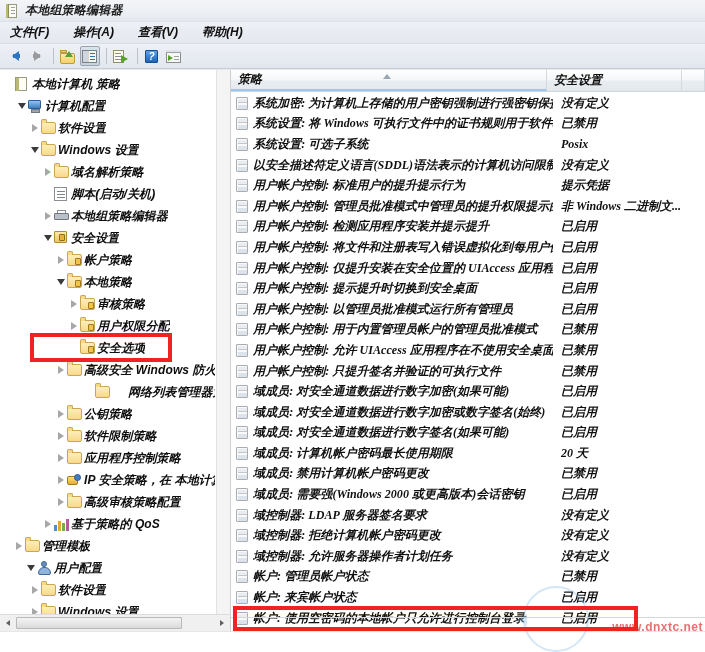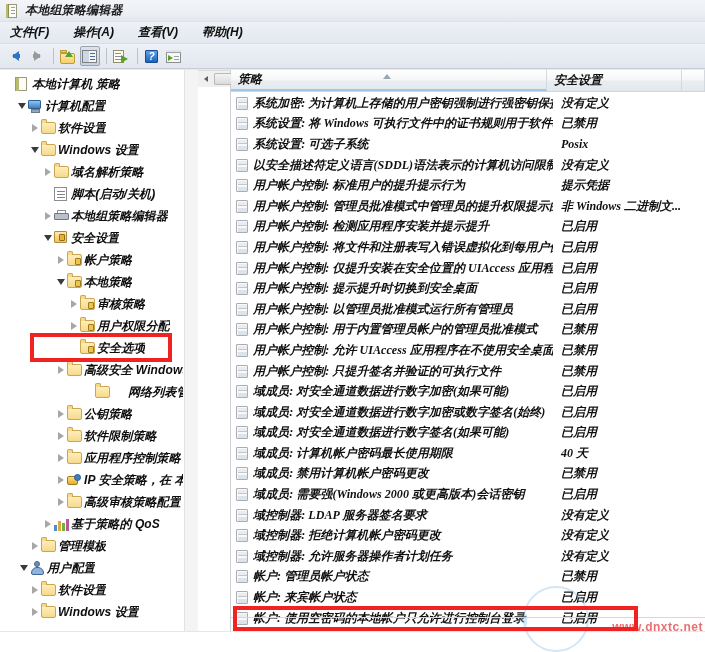--- a/index.html
+++ b/index.html
@@ -207,21 +207,21 @@
     min-height: 0;
     background: #fff;
     border-top: 1px solid #e8e8e8;
   }
 
   
   .tree-pane {
     width: 230px;
     flex: 0 0 230px;
     display: flex;
-    flex-direction: row;
+    flex-direction: column;
     border-right: 1px solid #cfcfcf;
     background: #fff;
     position: relative;
     min-width: 0;
   }
   .tree-scroll {
     flex: 1 1 auto;
     position: relative;
     overflow: hidden;
   }
@@ -778,30 +778,30 @@
               <span class="ticon">
                 <i class="ico-qos">
                   <i class="b1"></i>
                   <i class="b2"></i>
                   <i class="b3"></i>
                   <i class="b4"></i>
                 </i>
               </span>
               <span class="tlabel">基于策略的 QoS</span>
             </div>
-            <div class="tnode" style="padding-left: 28px;">
+            <div class="tnode" style="padding-left: 12px;">
               <span class="tw">
                 <i class="col"></i>
               </span>
               <span class="ticon">
                 <i class="ico-folder"></i>
               </span>
               <span class="tlabel">管理模板</span>
             </div>
-            <div class="tnode" style="padding-left: 17px;">
+            <div class="tnode" style="padding-left: 24px;">
               <span class="tw">
                 <i class="exp"></i>
               </span>
               <span class="ticon">
                 <i class="ico-user">
                   <i class="h"></i>
                   <i class="bd"></i>
                 </i>
               </span>
               <span class="tlabel">用户配置</span>
@@ -969,21 +969,21 @@
               <i class="pol-icon"></i>
             </span>
             <span class="cell-name">域成员: 对安全通道数据进行数字签名(如果可能)</span>
             <span class="cell-val">已启用</span>
           </div>
           <div class="row">
             <span class="cell-icon">
               <i class="pol-icon"></i>
             </span>
             <span class="cell-name">域成员: 计算机帐户密码最长使用期限</span>
-            <span class="cell-val">40 天</span>
+            <span class="cell-val">20 天</span>
           </div>
           <div class="row">
             <span class="cell-icon">
               <i class="pol-icon"></i>
             </span>
             <span class="cell-name">域成员: 禁用计算机帐户密码更改</span>
             <span class="cell-val">已禁用</span>
           </div>
           <div class="row">
             <span class="cell-icon">

